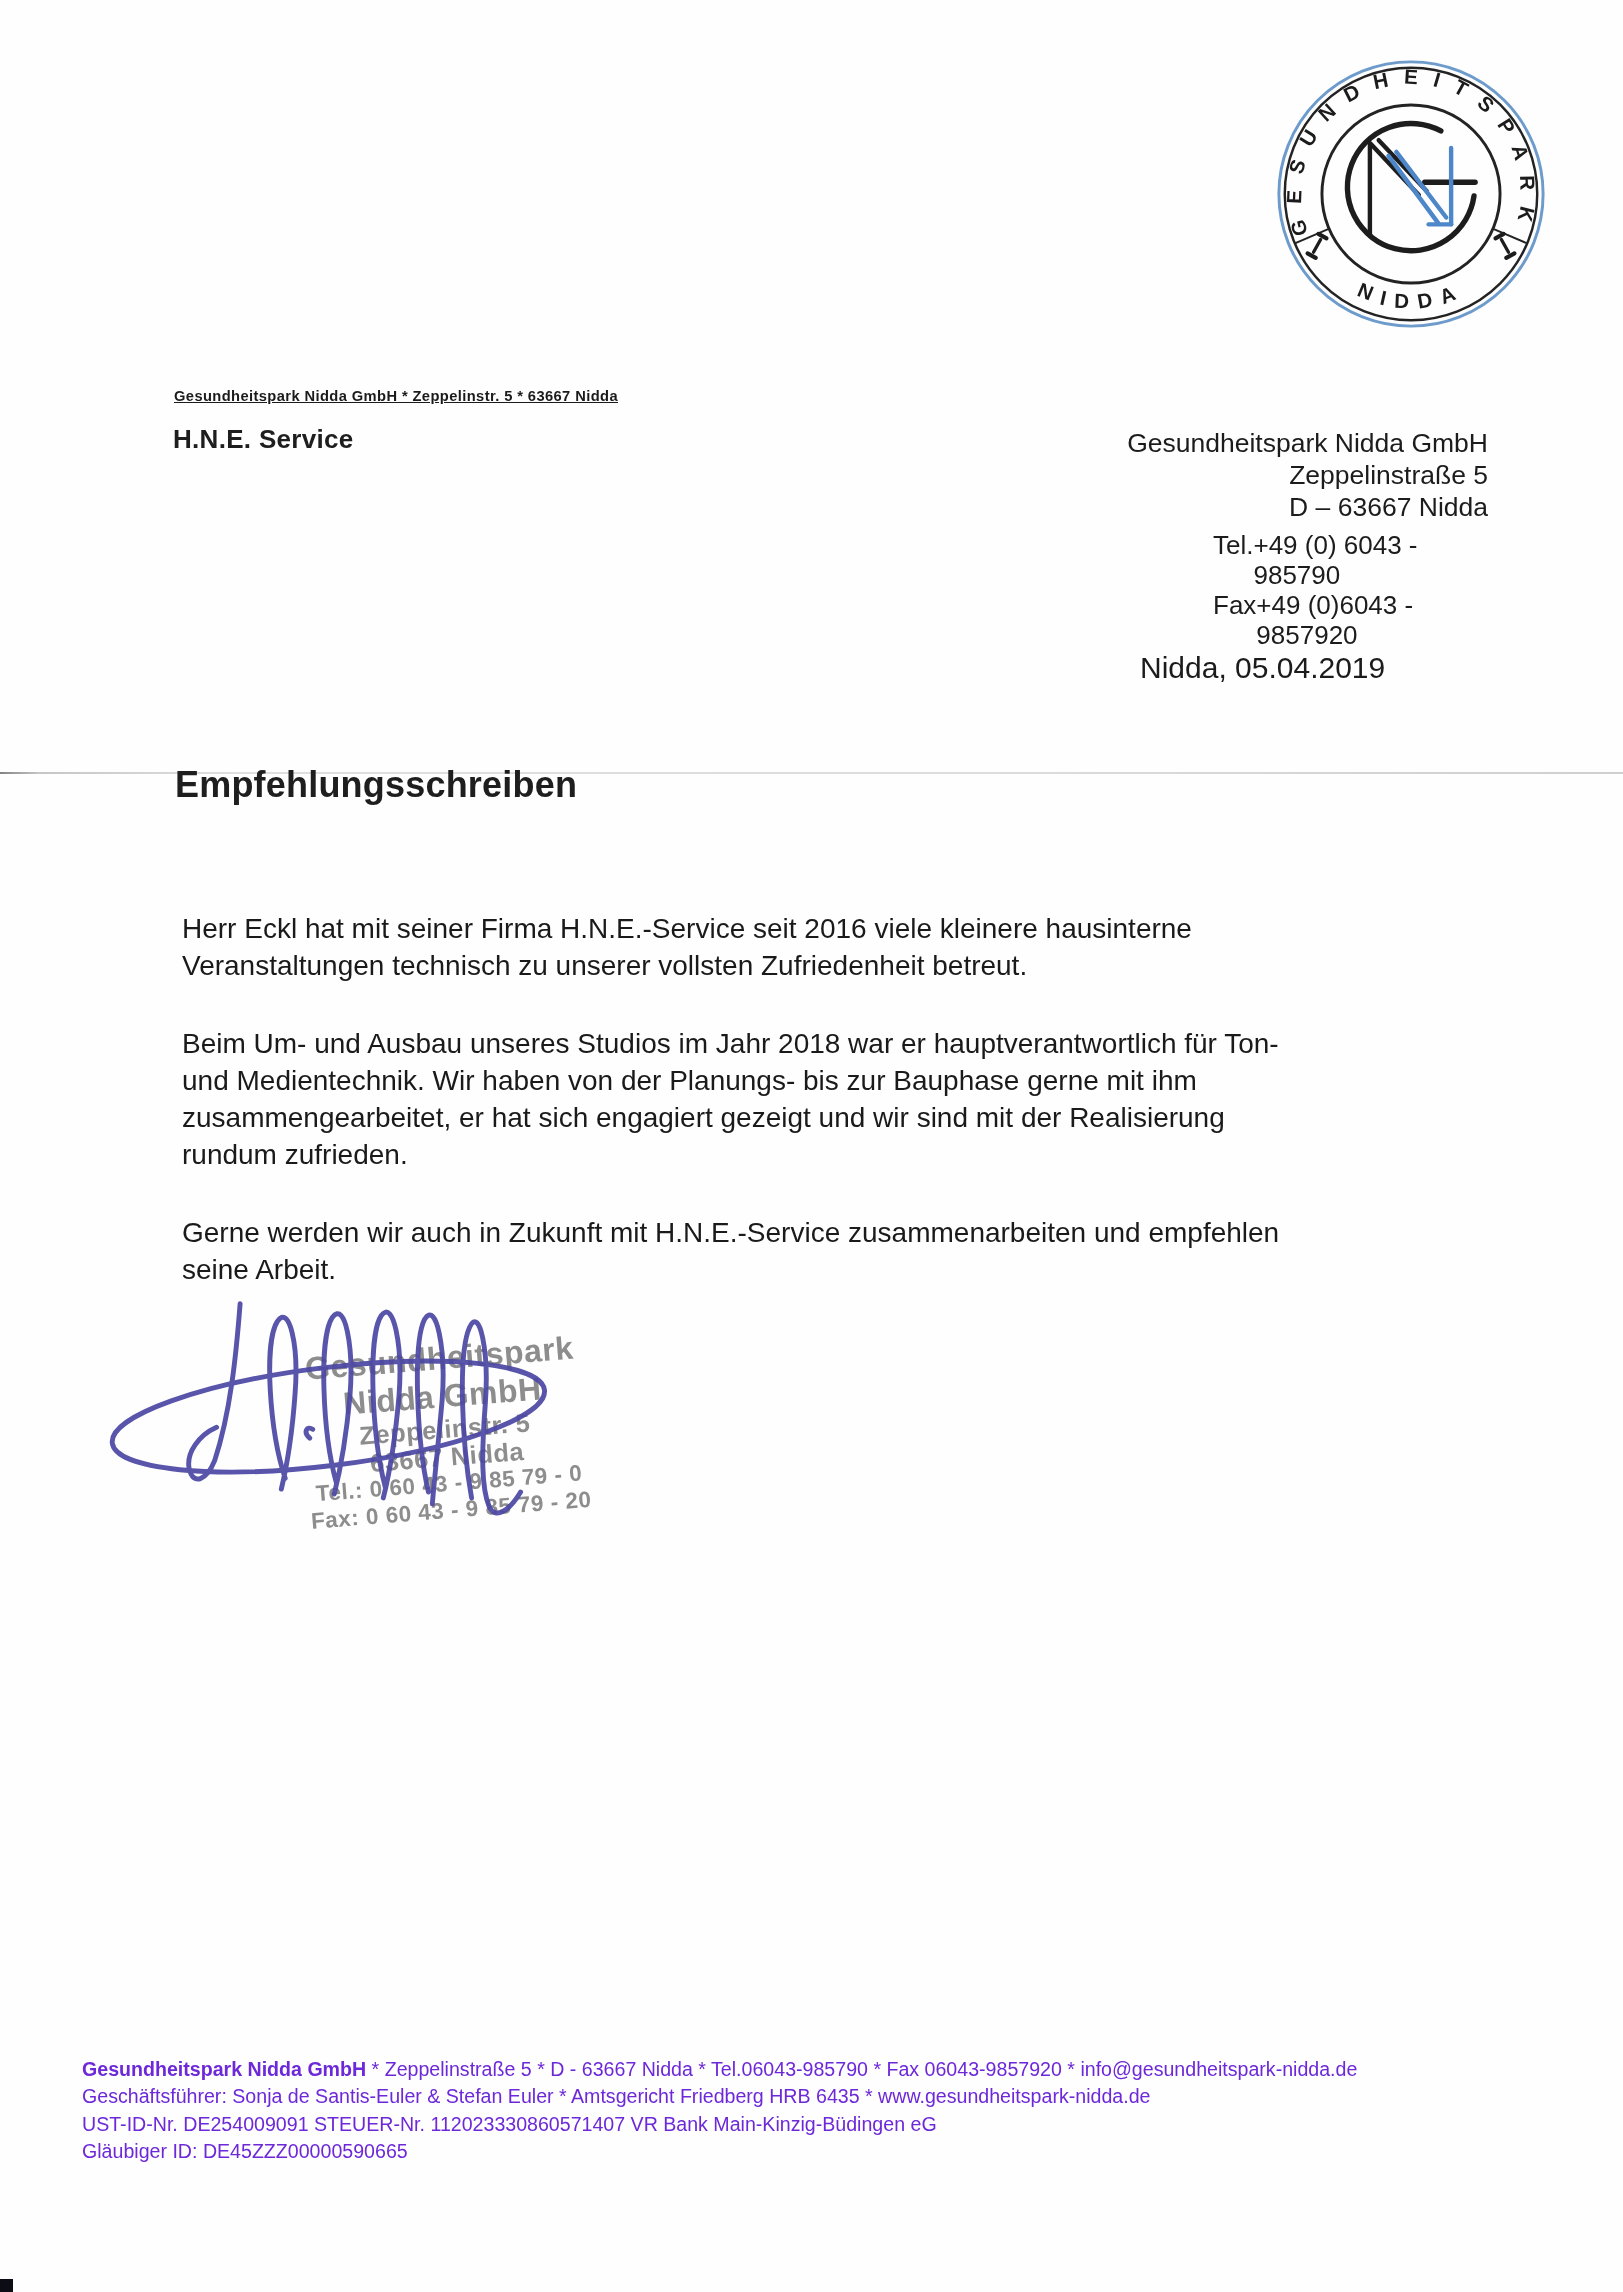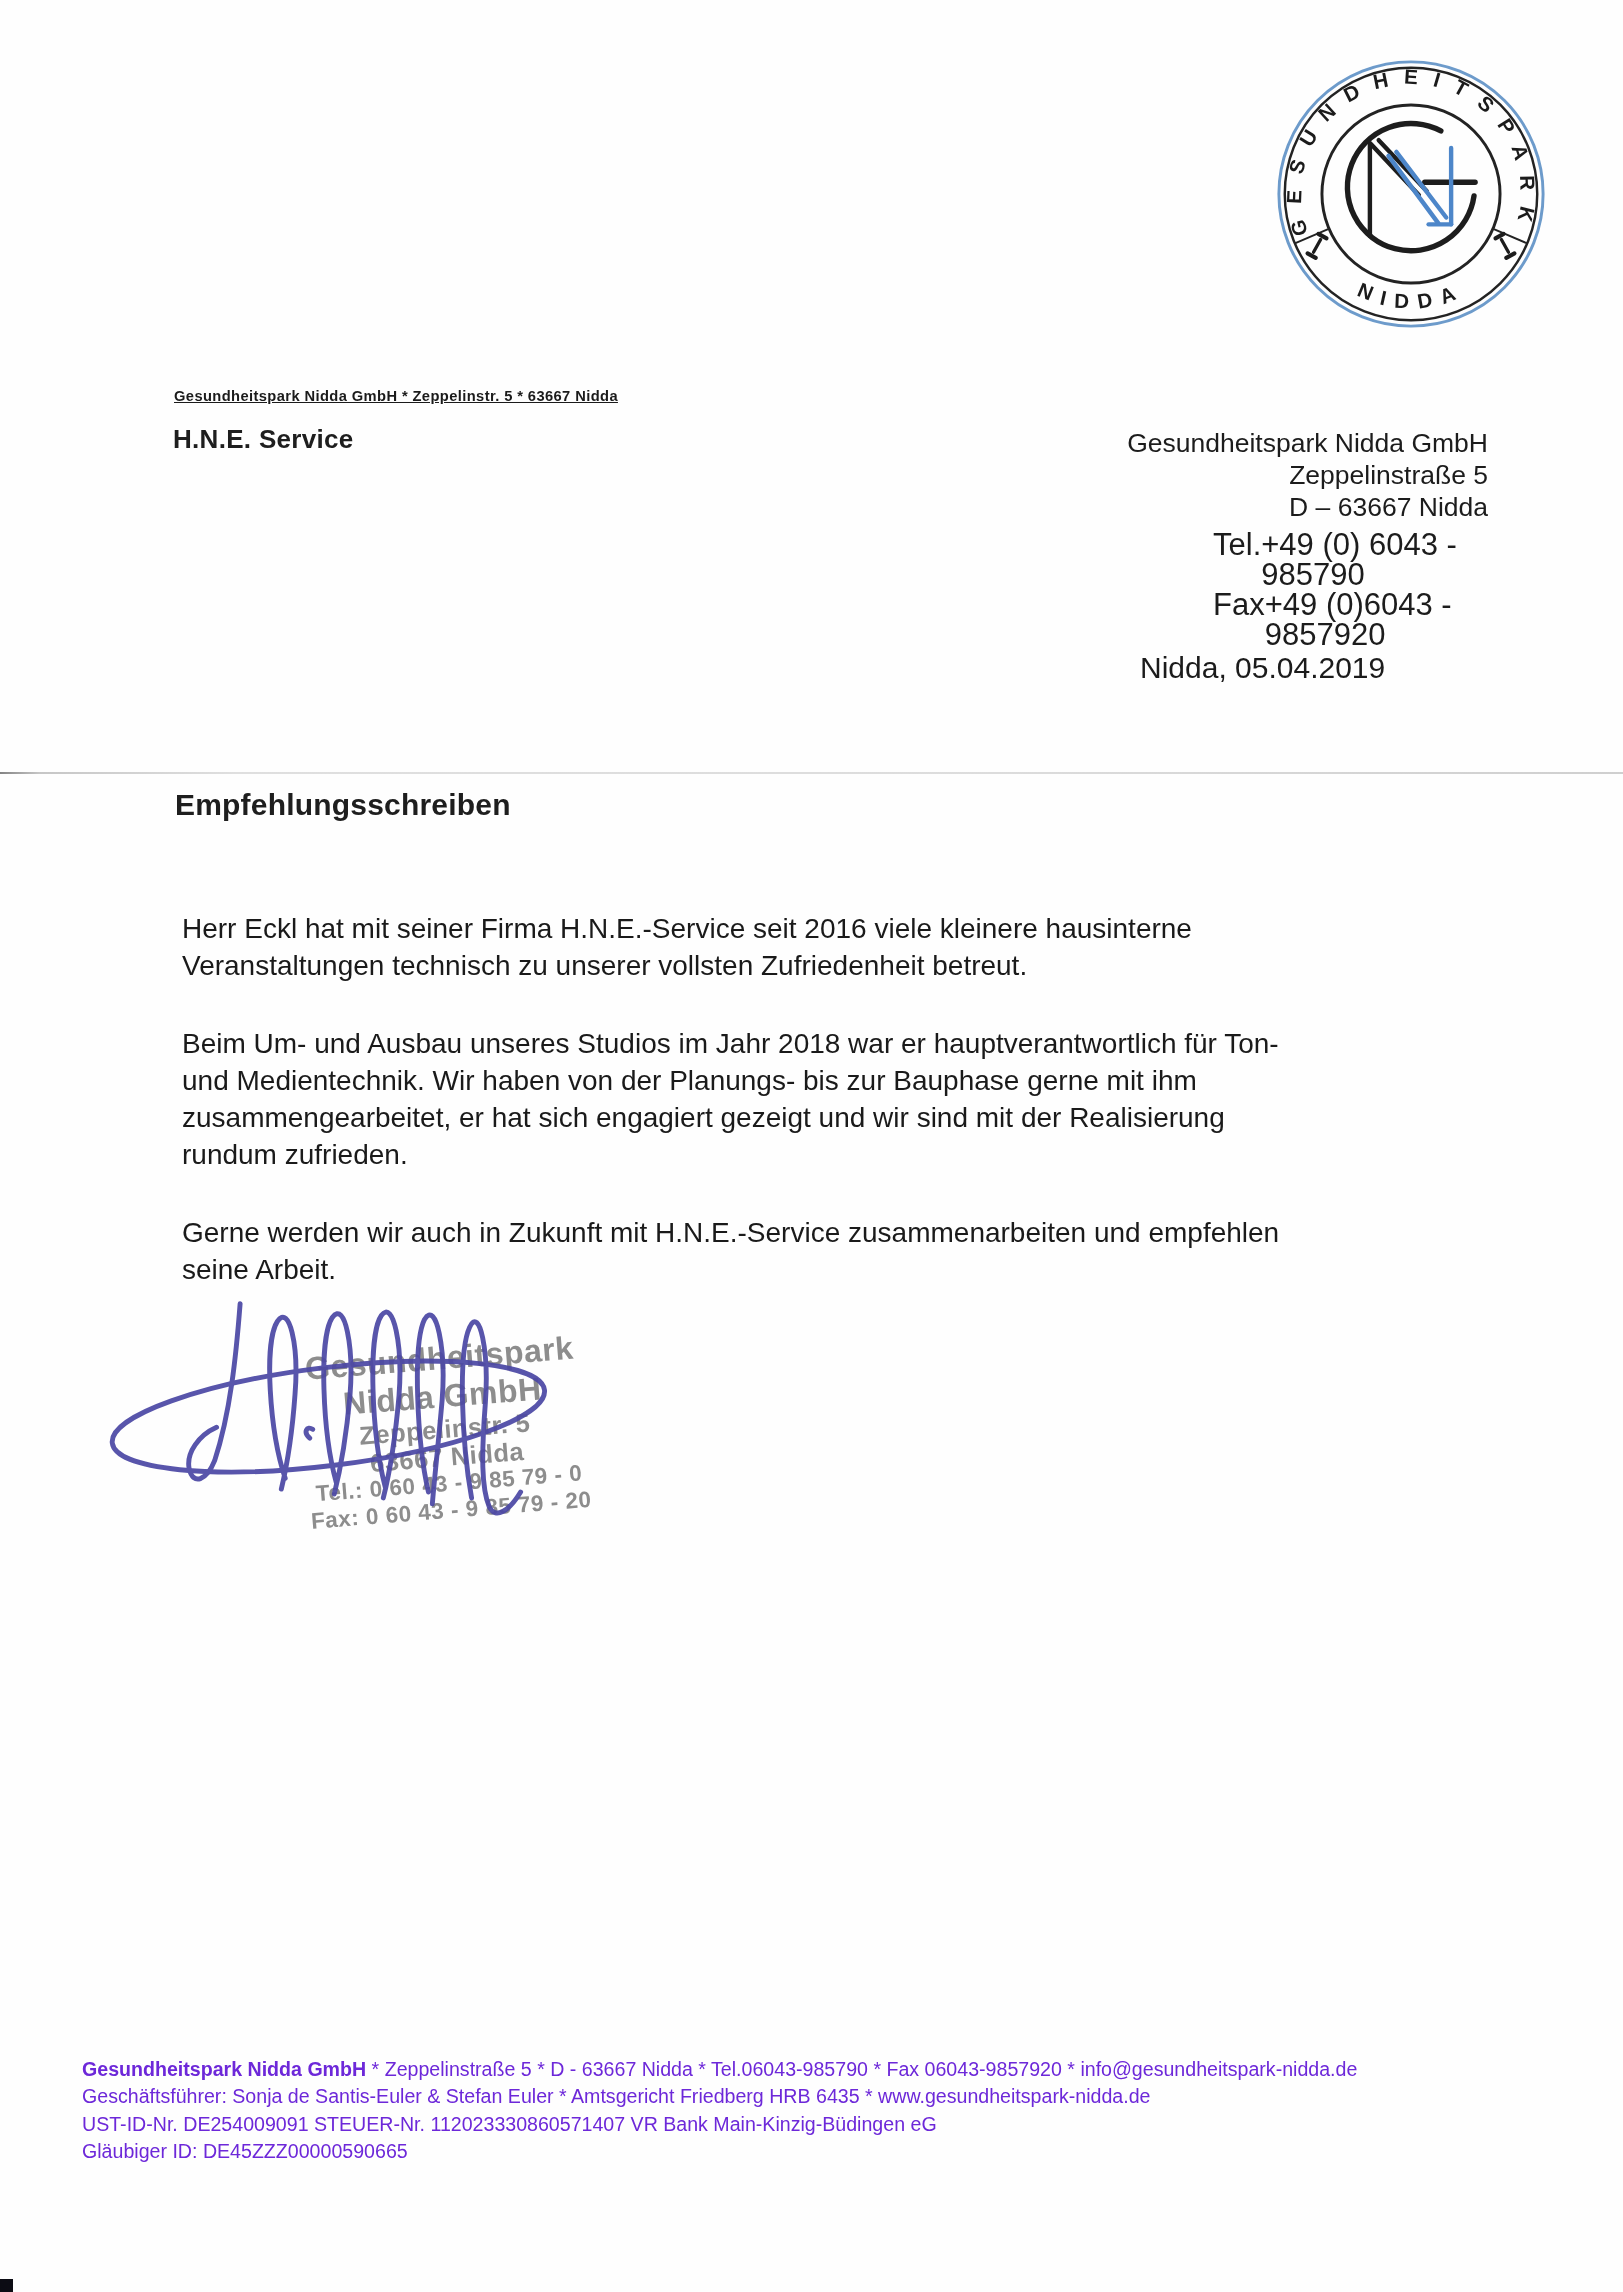--- a/index.html
+++ b/index.html
@@ -22,38 +22,38 @@
   .recipient{
     left:173px;top:424px;
     font-size:26px;font-weight:bold;letter-spacing:0.3px;
   }
   .addr-block{
     left:998px;top:427px;width:490px;
     text-align:right;font-size:26.5px;line-height:32px;color:#1c1c1c;
   }
   .contact-block{
     left:1213px;top:530px;width:275px;
-    font-size:31px;line-height:30px;color:#1c1c1c;
+    font-size:26px;line-height:30px;color:#1c1c1c;
   }
   .contact-row{display:flex;justify-content:space-between;}
   .dateline{
     left:1140px;top:651px;
     font-size:30px;color:#1b1b1b;
   }
   
   .crease{
     left:0;top:772px;width:1623px;height:2px;
     background:linear-gradient(to right,
       rgba(100,100,100,.8) 0px, rgba(130,130,130,.45) 39px,
       rgba(165,165,165,.35) 235px, rgba(170,170,170,.4) 60%,
       rgba(150,150,150,.45) 100%);
   }
   .subject{
-    left:175px;top:788px;
-    font-size:30px;font-weight:bold;letter-spacing:0.2px;
+    left:175px;top:764px;
+    font-size:36px;font-weight:bold;letter-spacing:0.2px;
   }
   
   .letter-body{
     left:182px;top:910px;width:1333px;
     font-size:28px;line-height:37px;color:#1a1a1a;
   }
   .letter-body .para{margin:0 0 41px 0;}
   
   .stamp{
     left:276px;top:1339px;width:338px;

